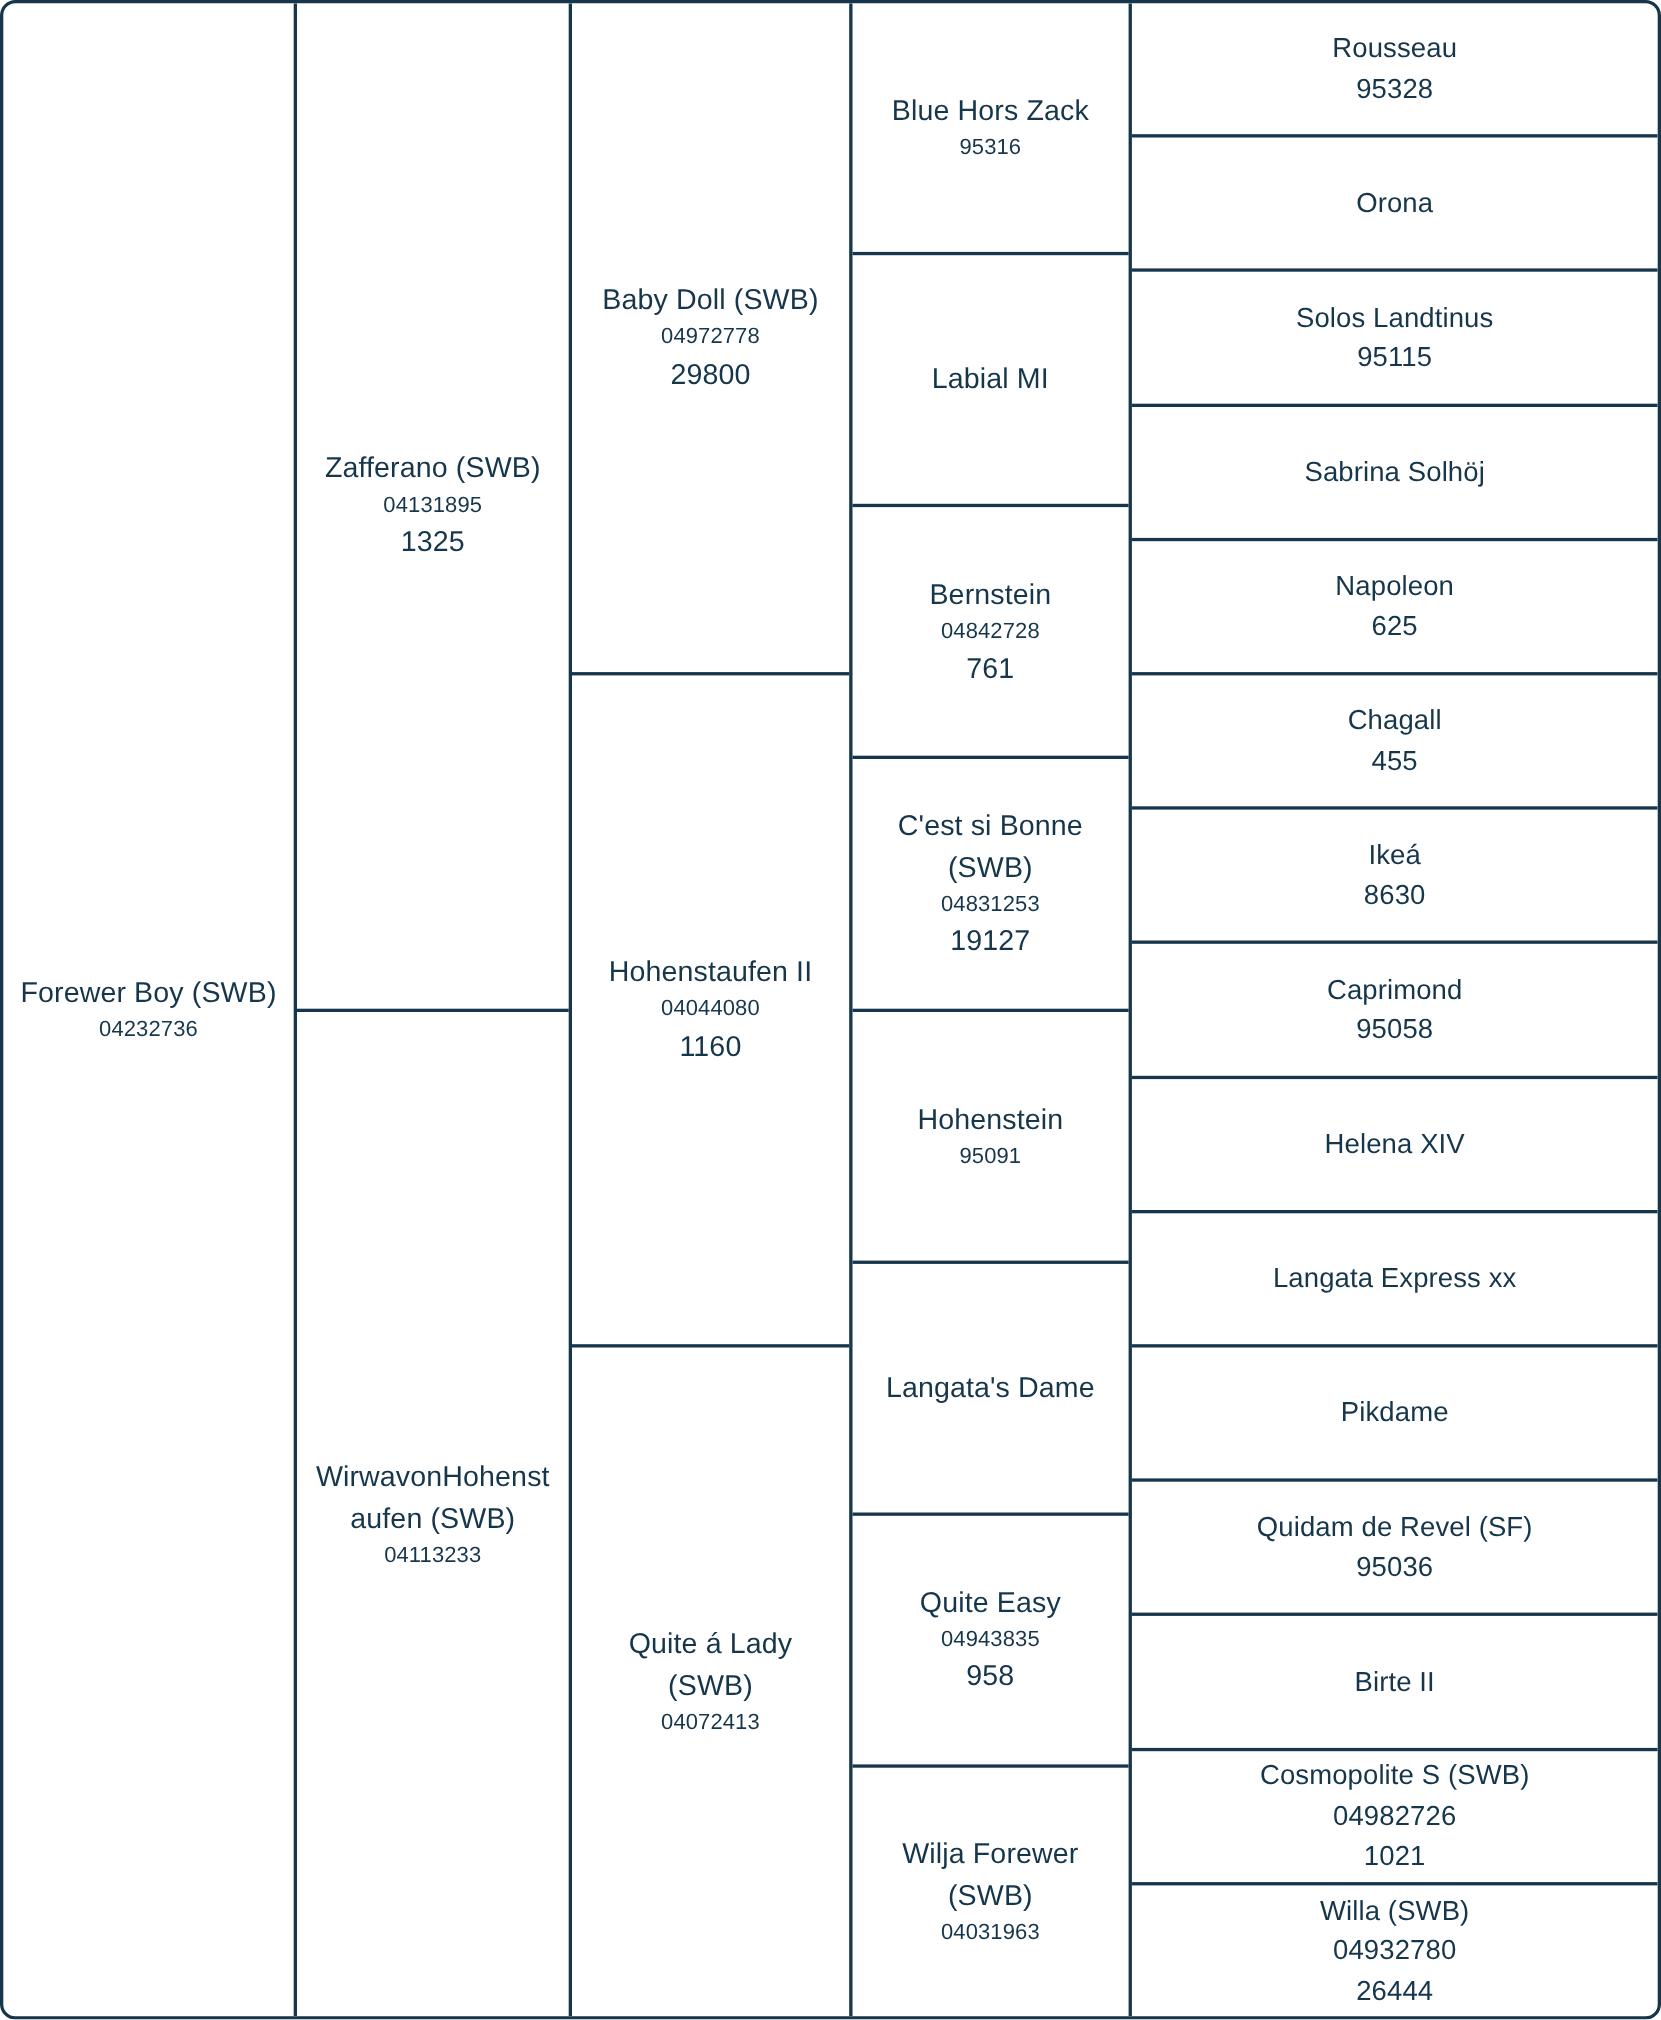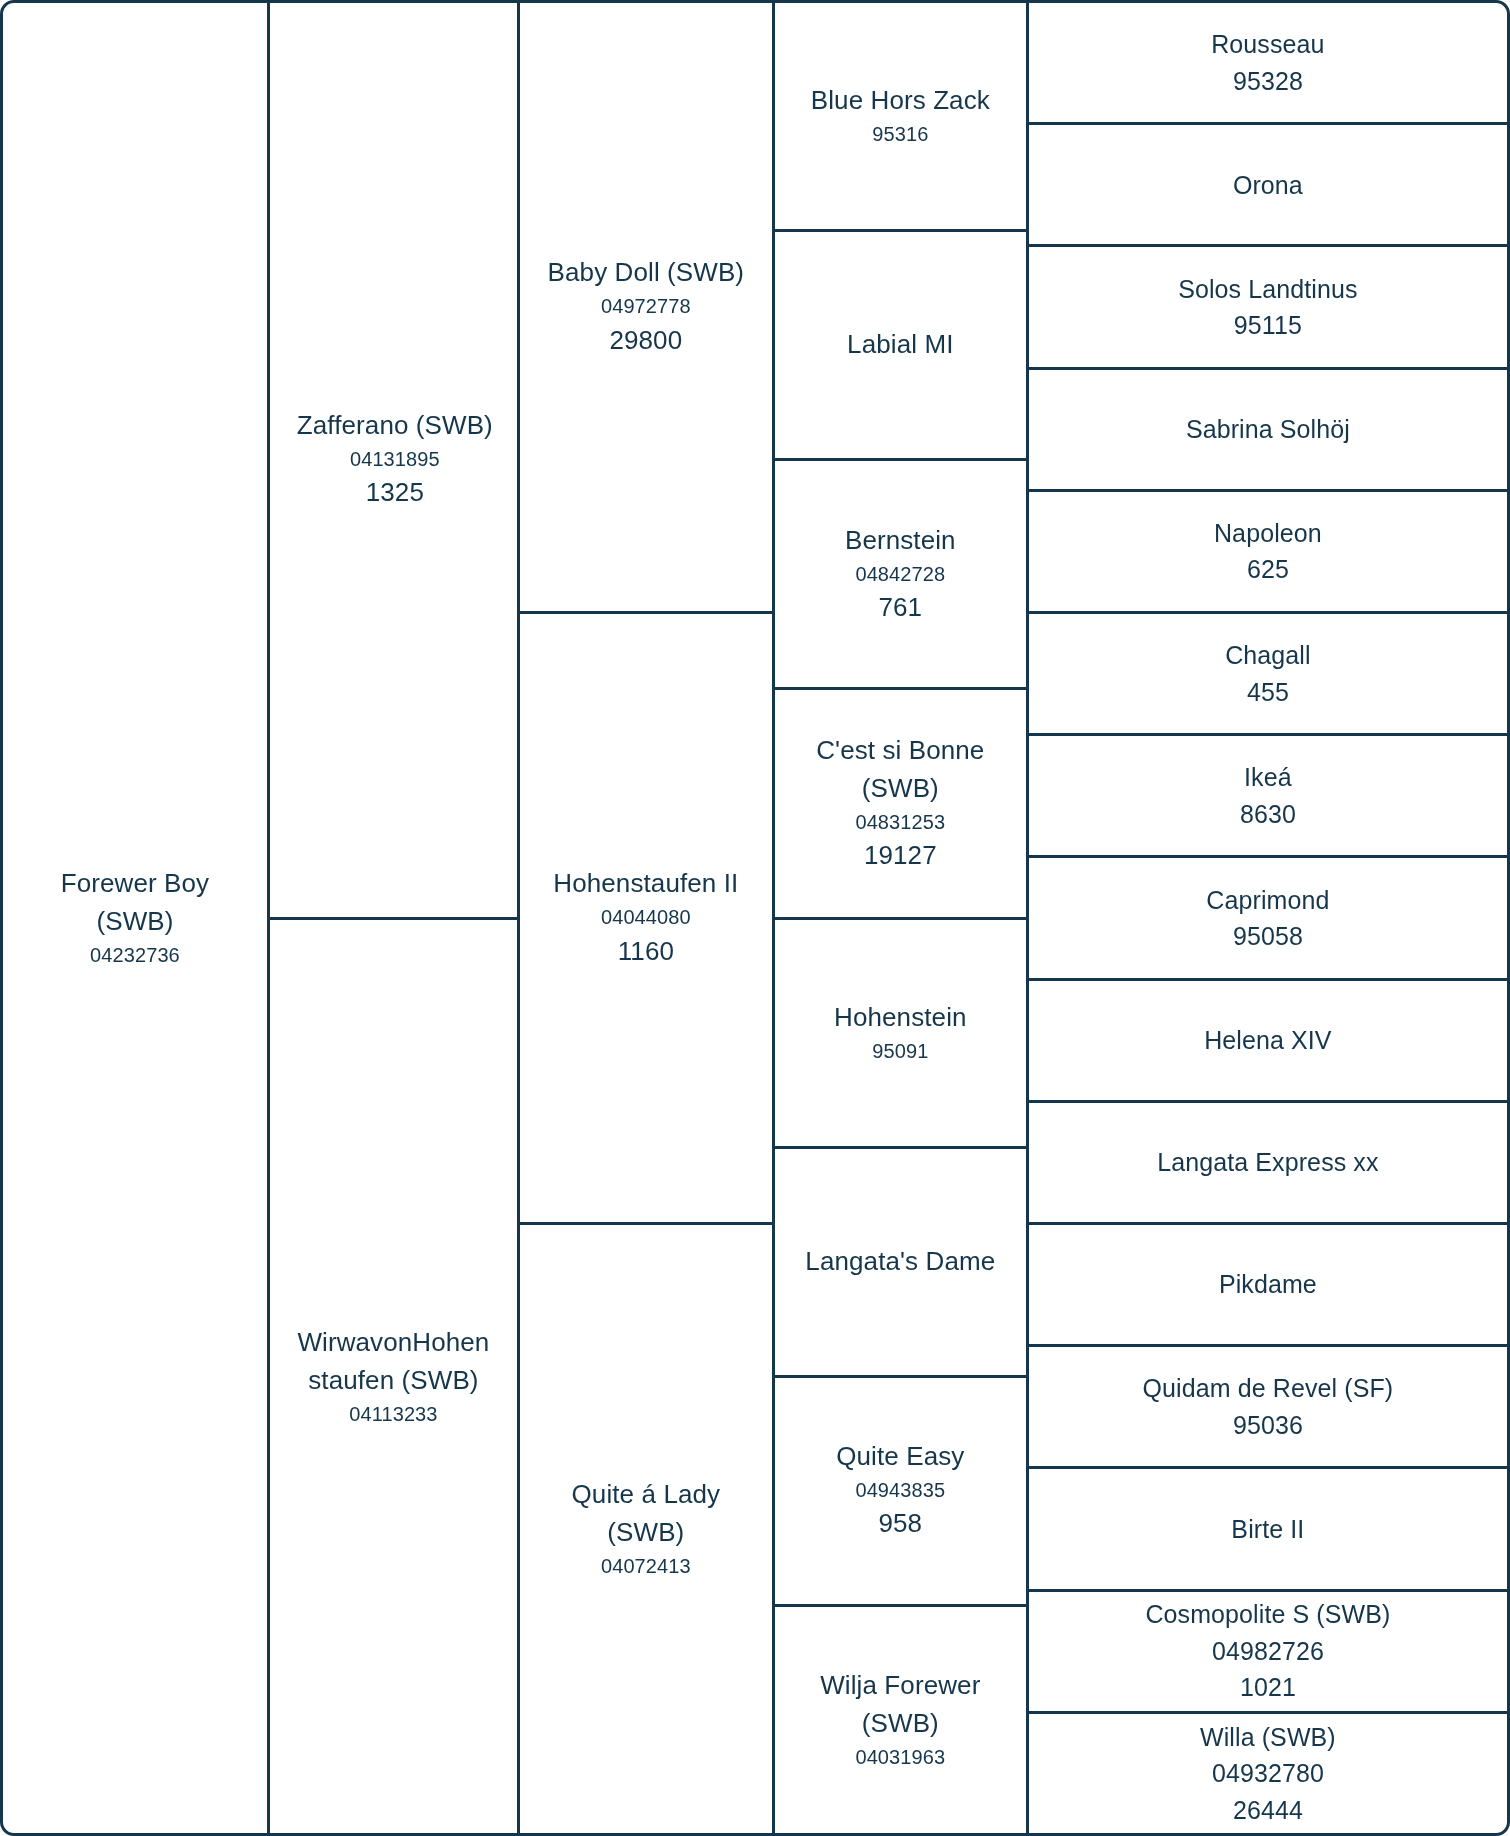--- a/index.html
+++ b/index.html
@@ -25,36 +25,36 @@
     overflow: hidden;
     background: #fff;
   }
 
   .gen {
     display: flex;
     flex-direction: column;
     height: 100%;
   }
   .gen-0 { width: 17.55%; }
-  .gen-1 { width: 16.62%; align-items: flex-end; }
+  .gen-1 { width: 16.62%; }
   .gen-2 { width: 16.95%; }
   .gen-3 { width: 16.89%; }
   .gen-4 { width: 31.99%; }
 
   
   .gen-1, .gen-2, .gen-3, .gen-4 { border-left: 3px solid #16364b; }
 
   .cell {
     flex: 1 1 0;
     display: flex;
     flex-direction: column;
     align-items: center;
     justify-content: center;
     text-align: center;
-    padding: 4px 24px;
+    padding: 4px 12px;
     min-height: 0;
     overflow: hidden;
   }
   
   .cell + .cell { border-top: 3px solid #16364b; }
 
   .nm {
     font-size: 26px;
     line-height: 1.46;
     letter-spacing: .1px;

